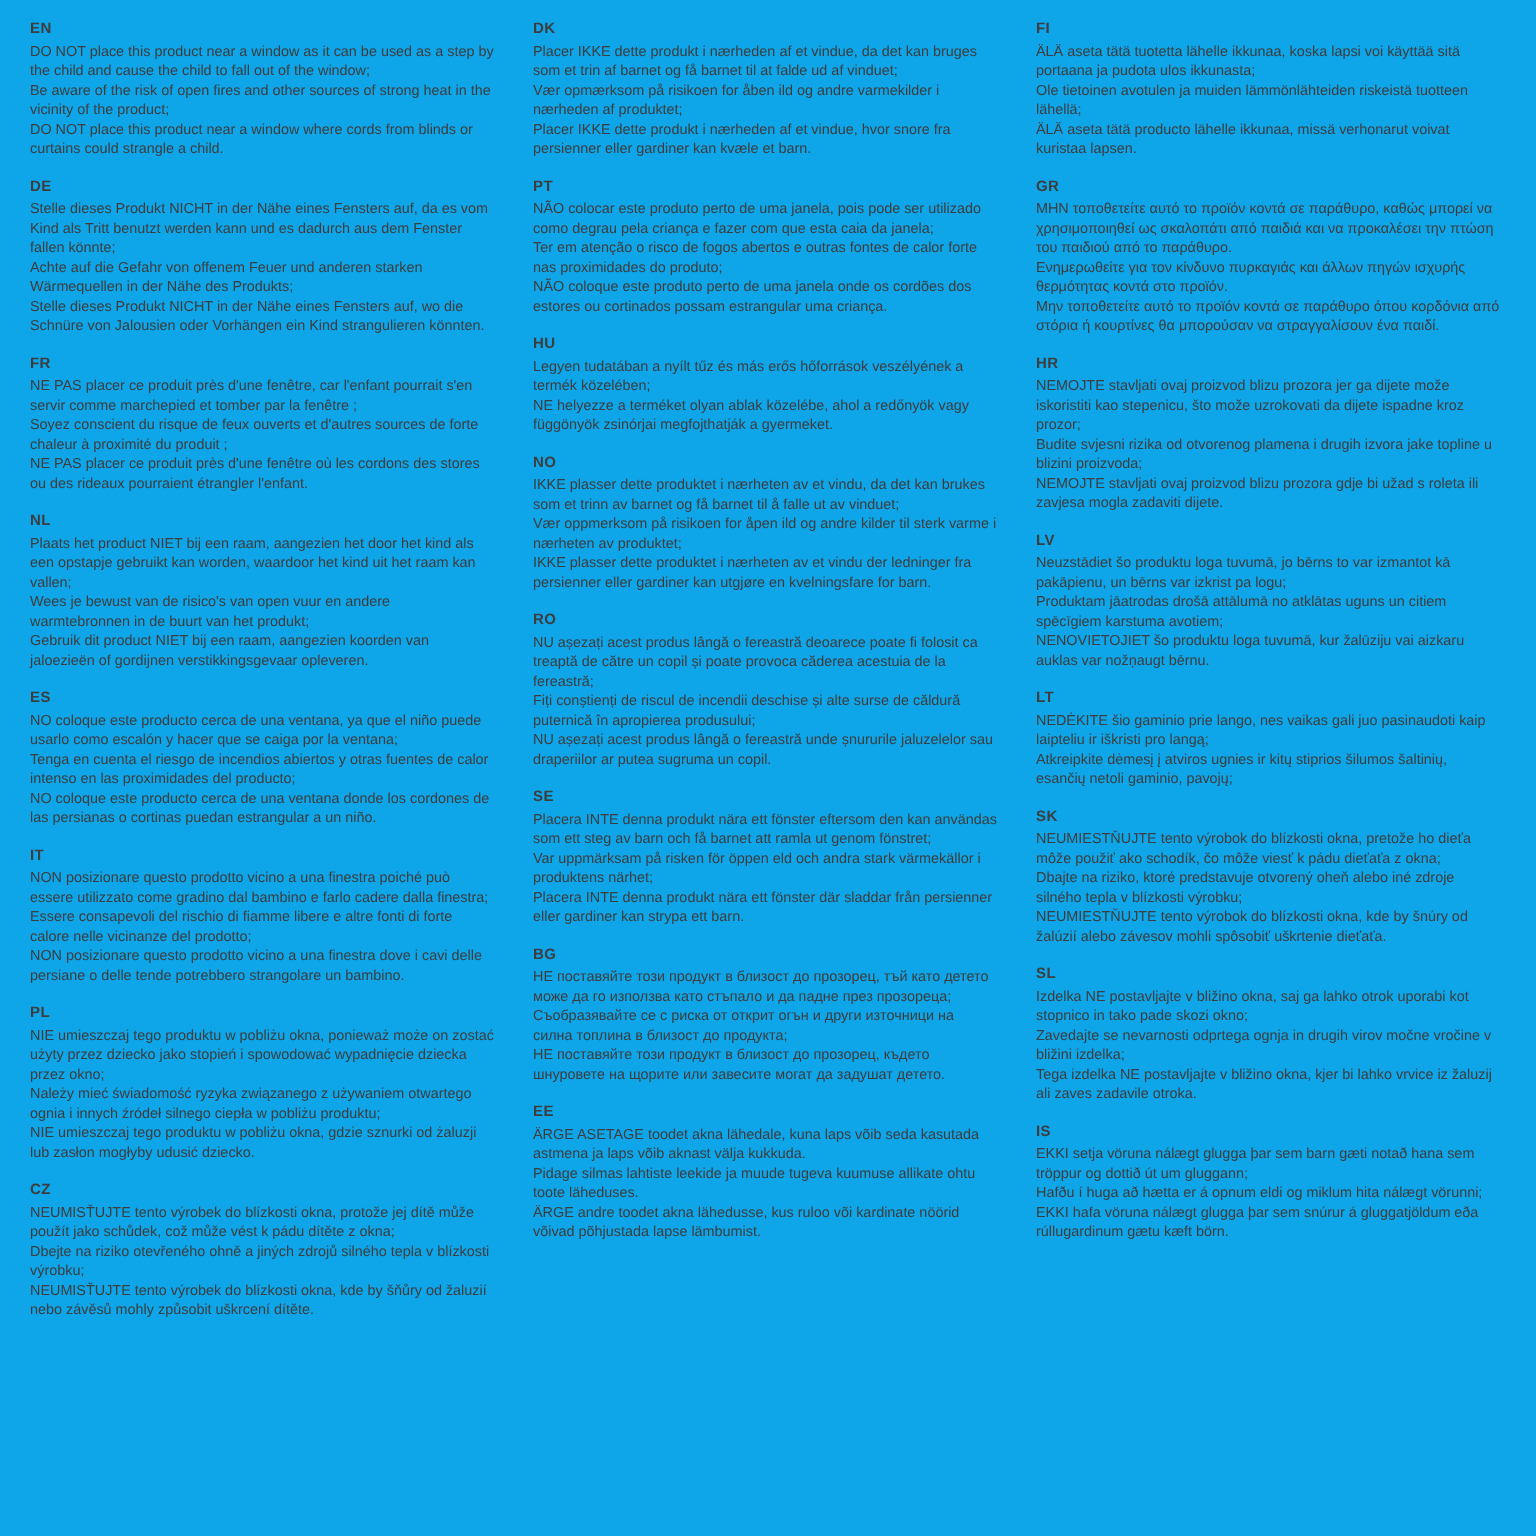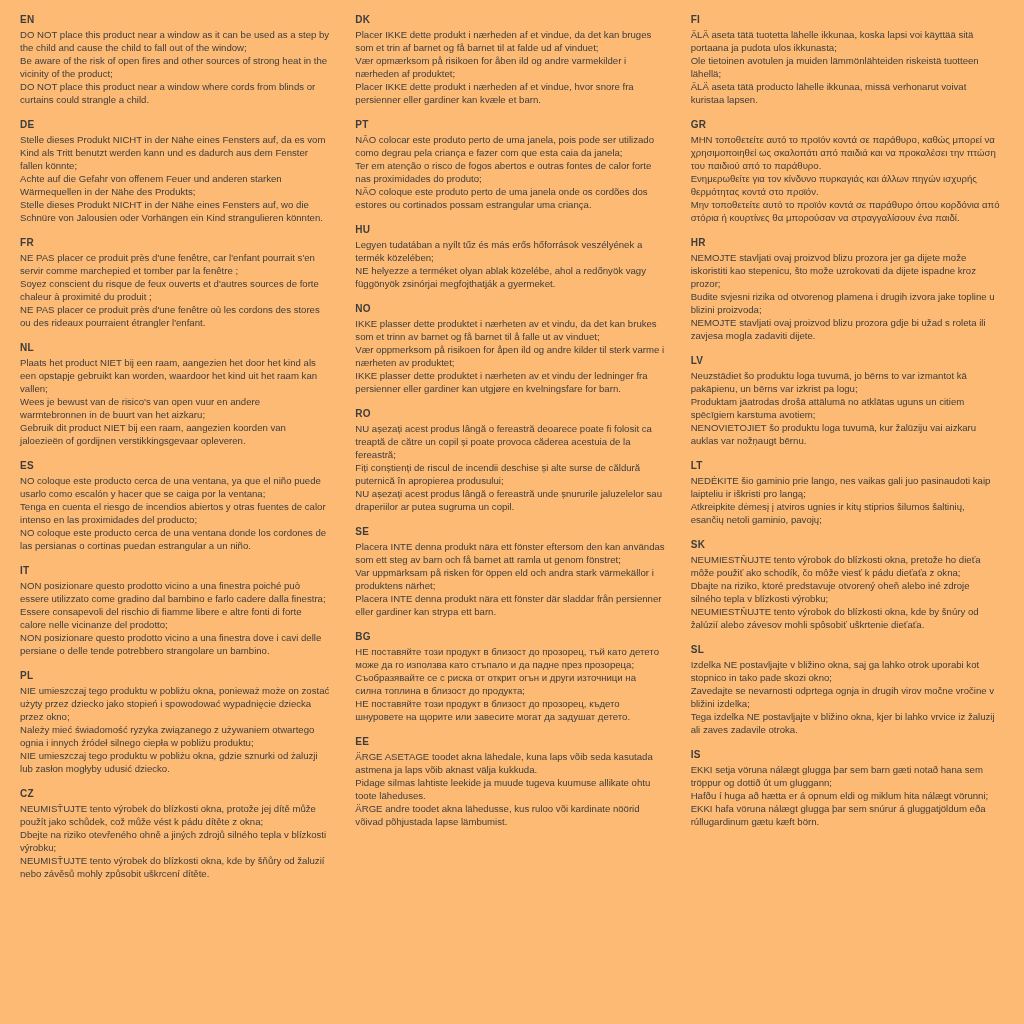--- a/index.html
+++ b/index.html
@@ -7,21 +7,21 @@
   body {
     background: #ffffff;
     font-family: "Liberation Sans", sans-serif;
     color: #3d3d3d;
   }
   .page {
     width: 1024px;
     height: 1024px;
     padding: 13px 24px 8px 20px;
     overflow: hidden;
-    background: #fdba74;
+    background: #0ea5e9;
   }
   .columns {
     display: grid;
     grid-template-columns: 1fr 1fr 1fr;
     column-gap: 26px;
     height: 100%;
   }
   .lang-section { margin-bottom: 12px; }
   .lang-code {
     font-weight: 700;
@@ -57,21 +57,21 @@
         </section>
         <section class="lang-section">
           <div class="lang-code">FR</div>
           <p class="warning-text">NE PAS placer ce produit près d'une fenêtre, car l'enfant pourrait s'en servir comme marchepied et tomber par la fenêtre ;</p>
           <p class="warning-text">Soyez conscient du risque de feux ouverts et d'autres sources de forte chaleur à proximité du produit ;</p>
           <p class="warning-text">NE PAS placer ce produit près d'une fenêtre où les cordons des stores ou des rideaux pourraient étrangler l'enfant.</p>
         </section>
         <section class="lang-section">
           <div class="lang-code">NL</div>
           <p class="warning-text">Plaats het product NIET bij een raam, aangezien het door het kind als een opstapje gebruikt kan worden, waardoor het kind uit het raam kan vallen;</p>
-          <p class="warning-text">Wees je bewust van de risico's van open vuur en andere warmtebronnen in de buurt van het aizkaru;</p>
+          <p class="warning-text">Wees je bewust van de risico's van open vuur en andere warmtebronnen in de buurt van het produkt;</p>
           <p class="warning-text">Gebruik dit product NIET bij een raam, aangezien koorden van jaloezieën of gordijnen verstikkingsgevaar opleveren.</p>
         </section>
         <section class="lang-section">
           <div class="lang-code">ES</div>
           <p class="warning-text">NO coloque este producto cerca de una ventana, ya que el niño puede usarlo como escalón y hacer que se caiga por la ventana;</p>
           <p class="warning-text">Tenga en cuenta el riesgo de incendios abiertos y otras fuentes de calor intenso en las proximidades del producto;</p>
           <p class="warning-text">NO coloque este producto cerca de una ventana donde los cordones de las persianas o cortinas puedan estrangular a un niño.</p>
         </section>
         <section class="lang-section">
           <div class="lang-code">IT</div>

